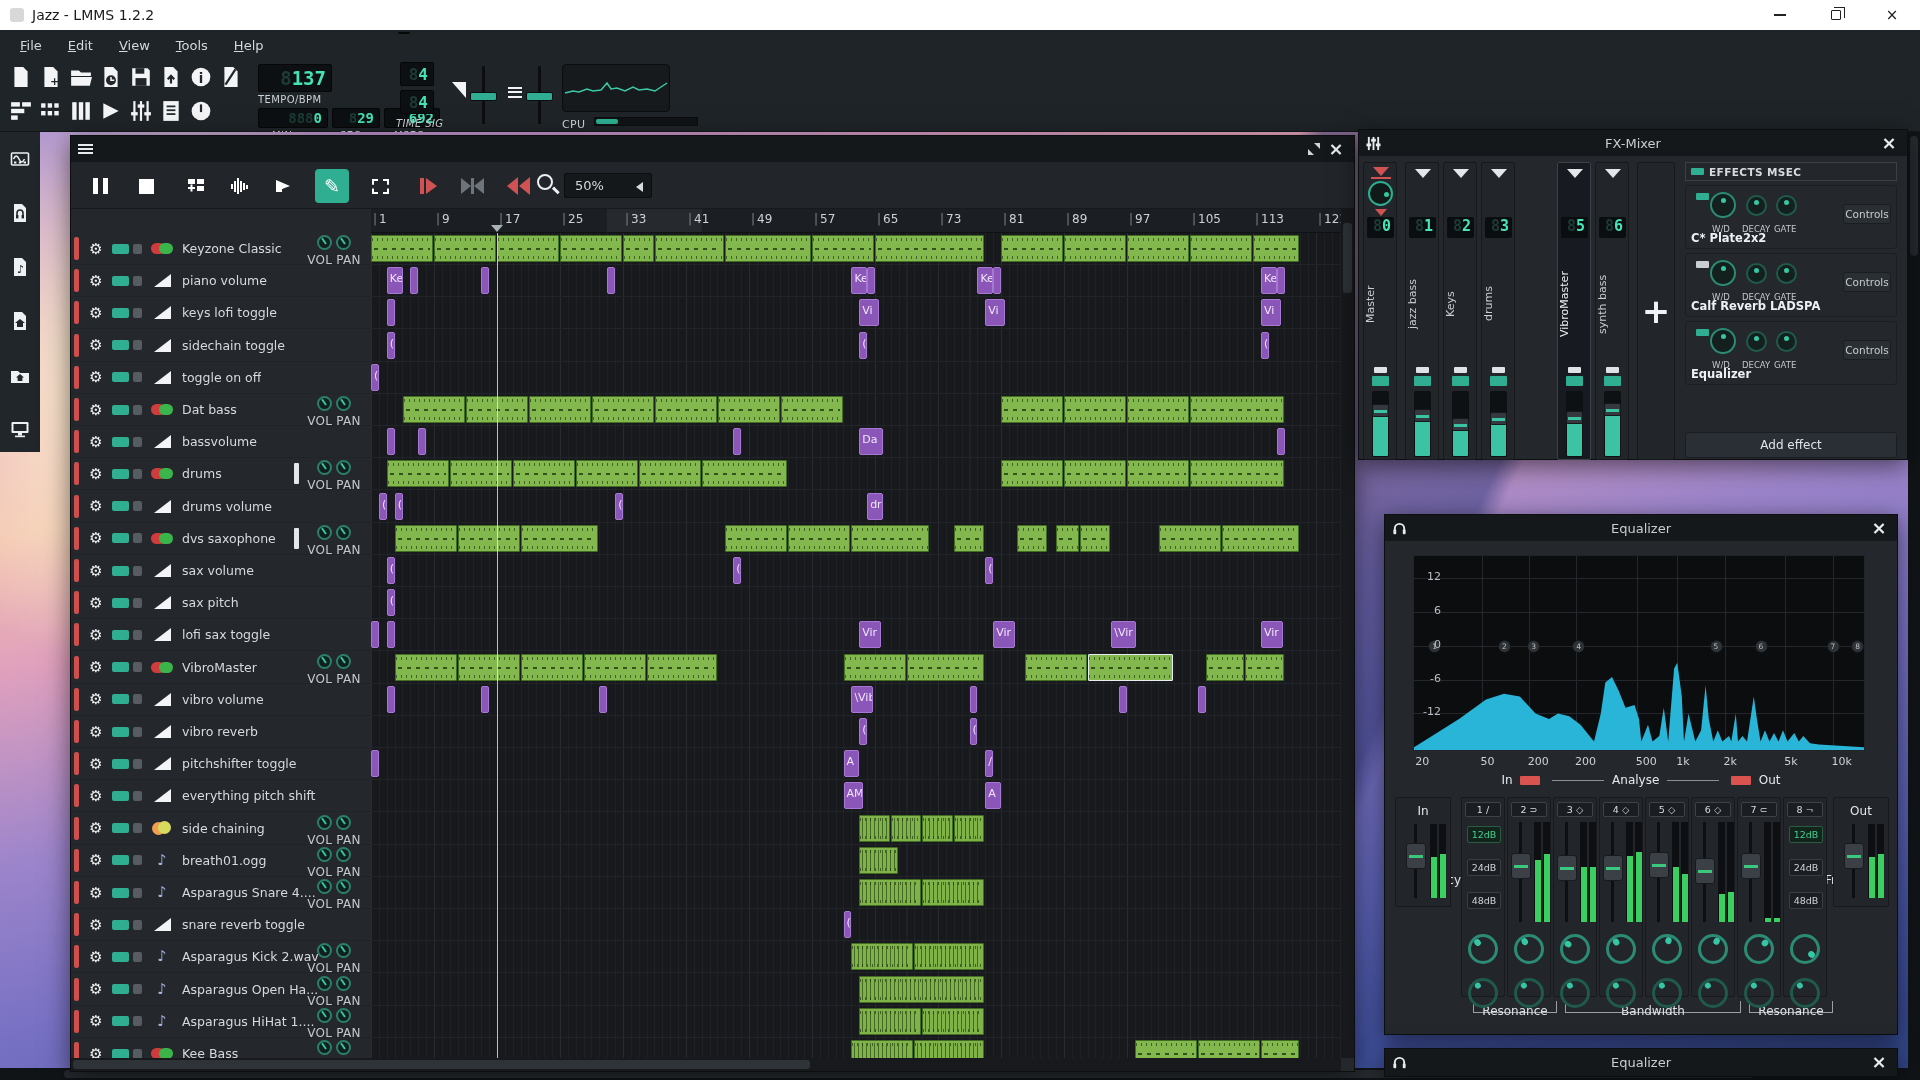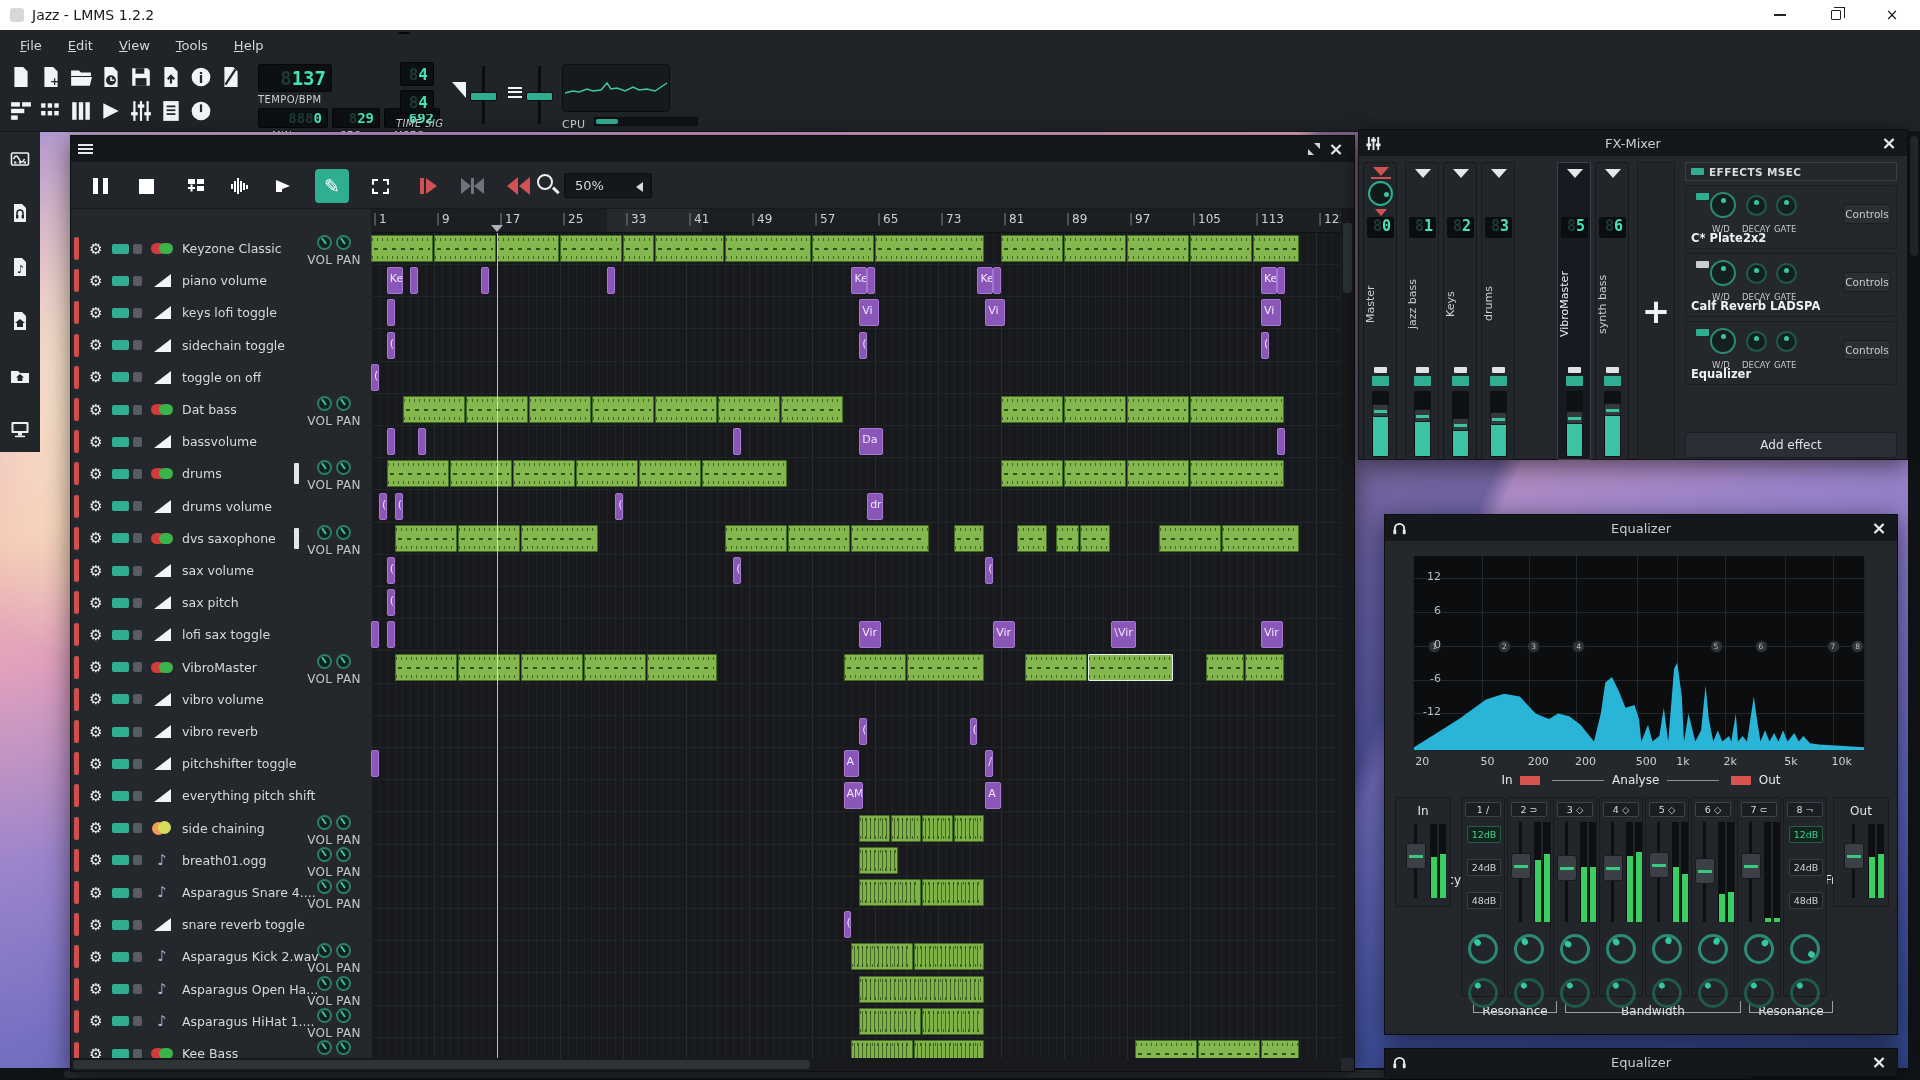--- a/index.html
+++ b/index.html
@@ -1044,20 +1044,29 @@
           <div class="thead">
             <span class="grip"></span>
             <span class="gear">⚙</span>
             <span class="led-mute"></span>
             <span class="led-solo"></span>
             <span class="ticon">
               <span class="autotri"></span>
             </span>
             <span class="tname">vibro volume</span>
           </div>
+          <div style="position: absolute; left: 300px; top: 0px; right: 0px; height: 31px;">
+            <div class="auto-blk" style="left: 15.75px; width: 7.875px;"></div>
+            <div class="auto-blk" style="left: 110.25px; width: 7.875px;"></div>
+            <div class="auto-blk" style="left: 228.375px; width: 7.875px;"></div>
+            <div class="auto-blk" style="left: 480.375px; width: 22.05px;">\Vib</div>
+            <div class="auto-blk" style="left: 598.5px; width: 7.875px;"></div>
+            <div class="auto-blk" style="left: 748.125px; width: 7.875px;"></div>
+            <div class="auto-blk" style="left: 826.875px; width: 7.875px;"></div>
+          </div>
         </div>
         <div class="trow" style="top: 483px;">
           <div class="thead">
             <span class="grip"></span>
             <span class="gear">⚙</span>
             <span class="led-mute"></span>
             <span class="led-solo"></span>
             <span class="ticon">
               <span class="autotri"></span>
             </span>

